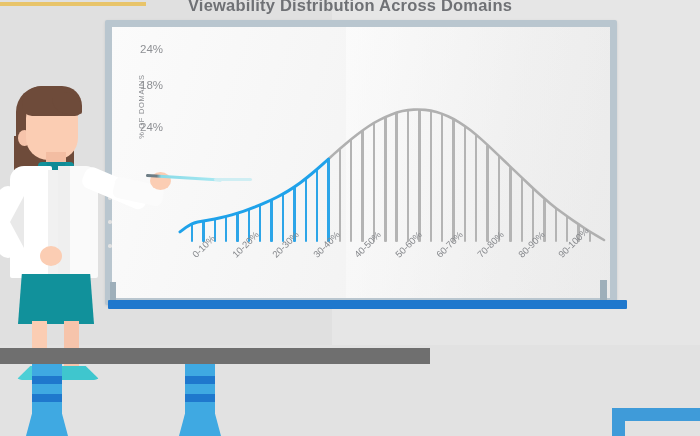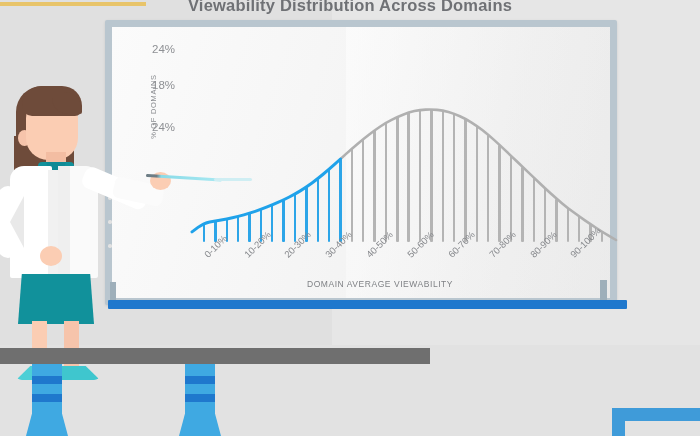--- a/index.html
+++ b/index.html
@@ -43,21 +43,21 @@
     background:linear-gradient(100deg,rgba(255,255,255,.55) 0%,rgba(235,235,235,.25) 60%,rgba(226,226,226,.35) 100%);
   }
   .board-tray{
     position:absolute;left:108px;top:300px;width:519px;height:9px;
     background:#1f78cd;border-radius:1px;
   }
   .board-stem{position:absolute;left:600px;top:280px;width:7px;height:24px;background:#9eafba;}
   .board-stem2{position:absolute;left:110px;top:282px;width:6px;height:22px;background:#9eafba;}
 
   
-  .plot{position:absolute;left:12px;top:0;width:512px;height:285px;}
+  .plot{position:absolute;left:0;top:0;width:512px;height:285px;}
   .ylabel{
     position:absolute;left:-16px;top:75px;width:90px;
     transform:rotate(-90deg);transform-origin:center center;
     font-size:7.5px;letter-spacing:.7px;color:#8b8d91;text-align:center;
   }
   .ytick{position:absolute;font-size:11.5px;color:#8e9094;}
   .yt0{left:28px;top:16px;}
   .yt1{left:28px;top:52px;}
   .yt2{left:28px;top:94px;}
 
@@ -201,21 +201,20 @@
             <div class="xtick" style="left: 118px; top: 225px;">10-20%</div>
             <div class="xtick" style="left: 158px; top: 225px;">20-30%</div>
             <div class="xtick" style="left: 199px; top: 225px;">30-40%</div>
             <div class="xtick" style="left: 240px; top: 225px;">40-50%</div>
             <div class="xtick" style="left: 281px; top: 225px;">50-60%</div>
             <div class="xtick" style="left: 322px; top: 225px;">60-70%</div>
             <div class="xtick" style="left: 363px; top: 225px;">70-80%</div>
             <div class="xtick" style="left: 404px; top: 225px;">80-90%</div>
             <div class="xtick" style="left: 444px; top: 225px;">90-100%</div>
           </div>
-        <div class="xaxis-title">DOMAIN AVERAGE VIEWABILITY</div>
       </div>
     </div>
   </div>
   <div class="board-stem"></div>
   <div class="board-stem2"></div>
   <div class="board-tray"></div>
 
   <div class="person">
     <div class="hair-back"></div>
     <div class="hair-tail"></div>

